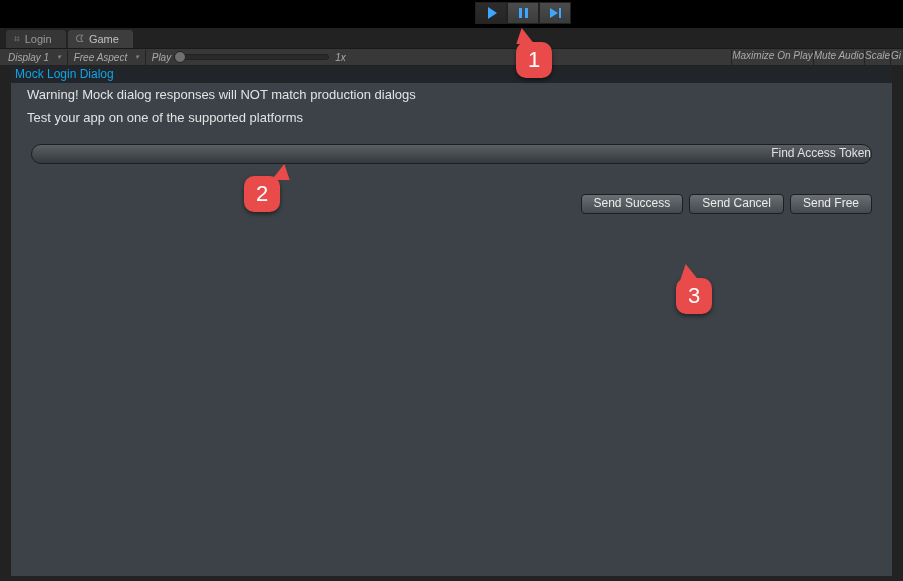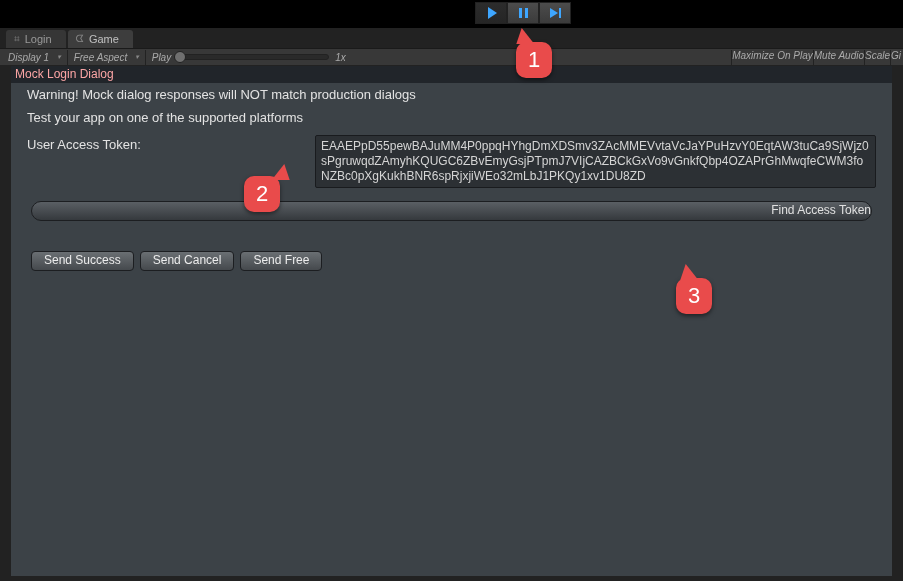--- a/index.html
+++ b/index.html
@@ -167,21 +167,21 @@
     position: absolute;
     left: 11px;
     top: 66px;
     right: 11px;
     bottom: 5px;
     background: #3c4247;
   }
 
   .mock-title {
     background: #21252a;
-    color: #fca5a5;
+    color: #0ea5e9;
     height: 16px;
     padding: 1px 4px 0 4px;
     font-size: 12px;
   }
 
   .content-block {
     padding: 2px 16px;
   }
   .warn-line {
     color: #e3e3e3;
@@ -226,20 +226,21 @@
     border-radius: 10px;
     color: #e0e0e0;
     font-size: 12px;
     text-align: right;
     line-height: 17px;
     cursor: pointer;
   }
 
   .send-row {
     display: flex;
+    justify-content: flex-end;
     gap: 6px;
     margin: 30px 4px 0 4px;
   }
   .send-btn {
     height: 18px;
     padding: 0 12px;
     background: linear-gradient(#6a6f73, #45494d);
     border: 1px solid #1c1e21;
     border-radius: 4px;
     color: #ececec;
@@ -361,24 +362,20 @@
   </div>
 </div>
 
 <div class="gameview">
   <div class="mock-title">Mock Login Dialog</div>
 
   <div class="content-block">
     <div class="warn-line">Warning! Mock dialog responses will NOT match production dialogs</div>
     <div class="platform-line">Test your app on one of the supported platforms</div>
 
-    <div class="token-row">
-      <div class="token-label">User Access Token:</div>
-      <div class="token-box">EAAEPpD55pewBAJuMM4P0ppqHYhgDmXDSmv3ZAcMMEVvtaVcJaYPuHzvY0EqtAW3tuCa9SjWjz0sPgruwqdZAmyhKQUGC6ZBvEmyGsjPTpmJ7VIjCAZBCkGxVo9vGnkfQbp4OZAPrGhMwqfeCWM3foNZBc0pXgKukhBNR6spRjxjiWEo32mLbJ1PKQy1xv1DU8ZD</div>
-    </div>
 
     <div class="find-btn">Find Access Token</div>
 
     <div class="send-row">
       <div class="send-btn">Send Success</div>
       <div class="send-btn">Send Cancel</div>
       <div class="send-btn">Send Free</div>
     </div>
   </div>
 </div>

